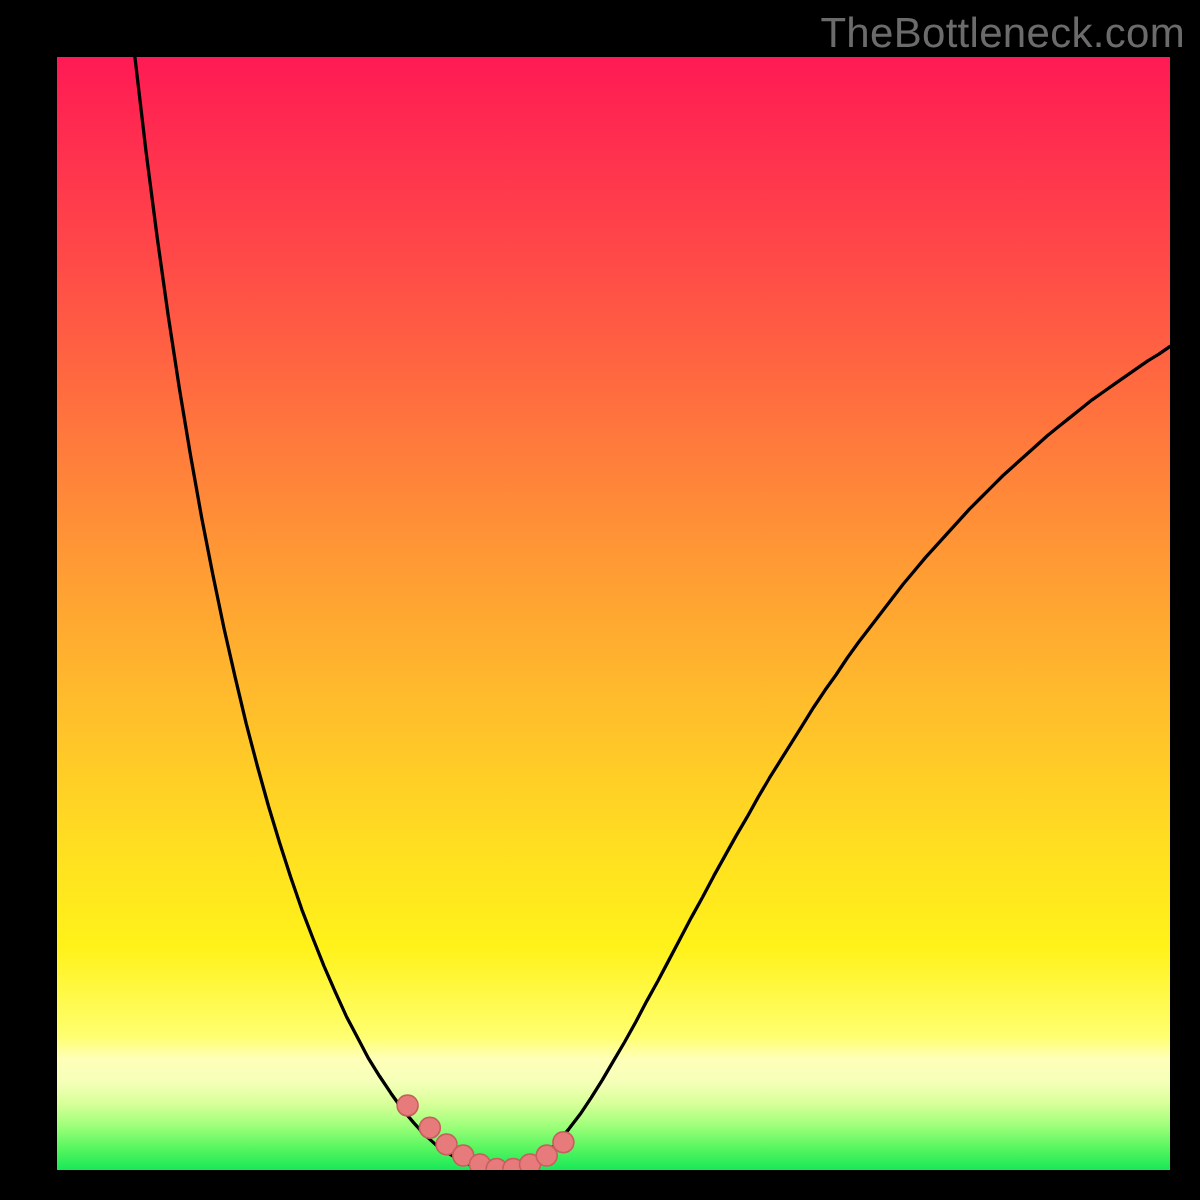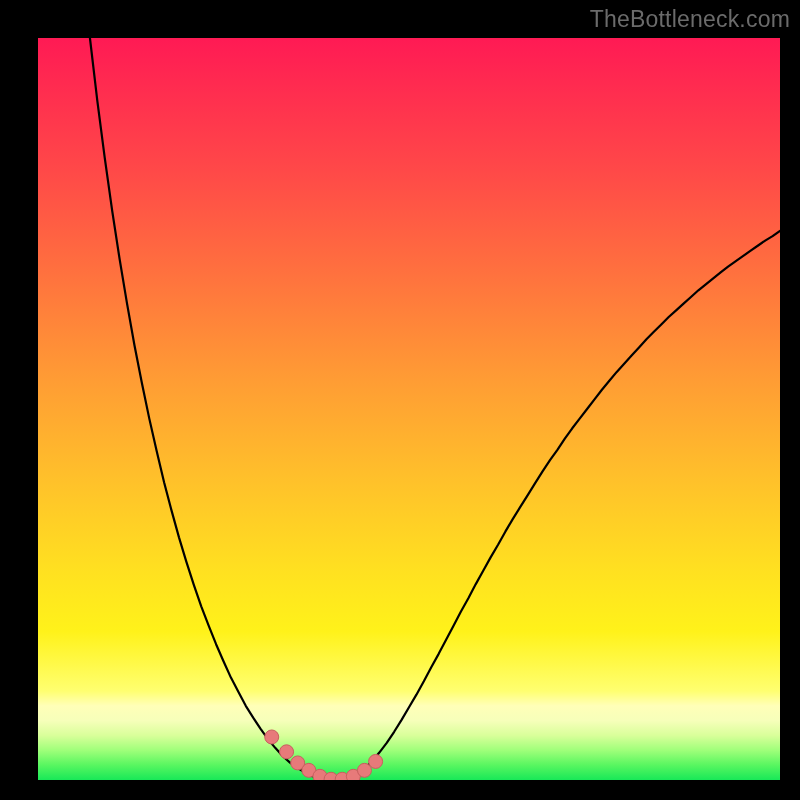--- a/index.html
+++ b/index.html
@@ -48,21 +48,21 @@
     left: 0;
     top: 0;
     width: 742px;
     height: 742px;
   }
   .watermark {
     position: absolute;
     top: 6px;
     right: 10px;
     color: #6b6b6b;
-    font-size: 23px;
+    font-size: 28px;
     font-weight: 400;
     letter-spacing: 0.2px;
     user-select: none;
   }
 </style>
 </head>
 <body>
 
 <div class="frame">
 

